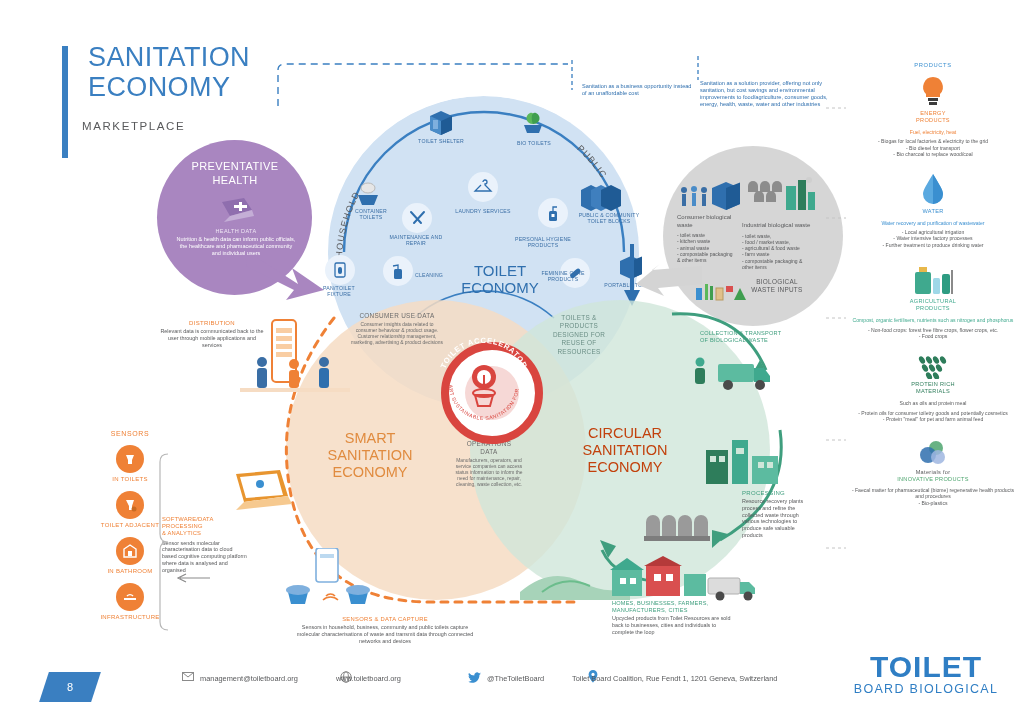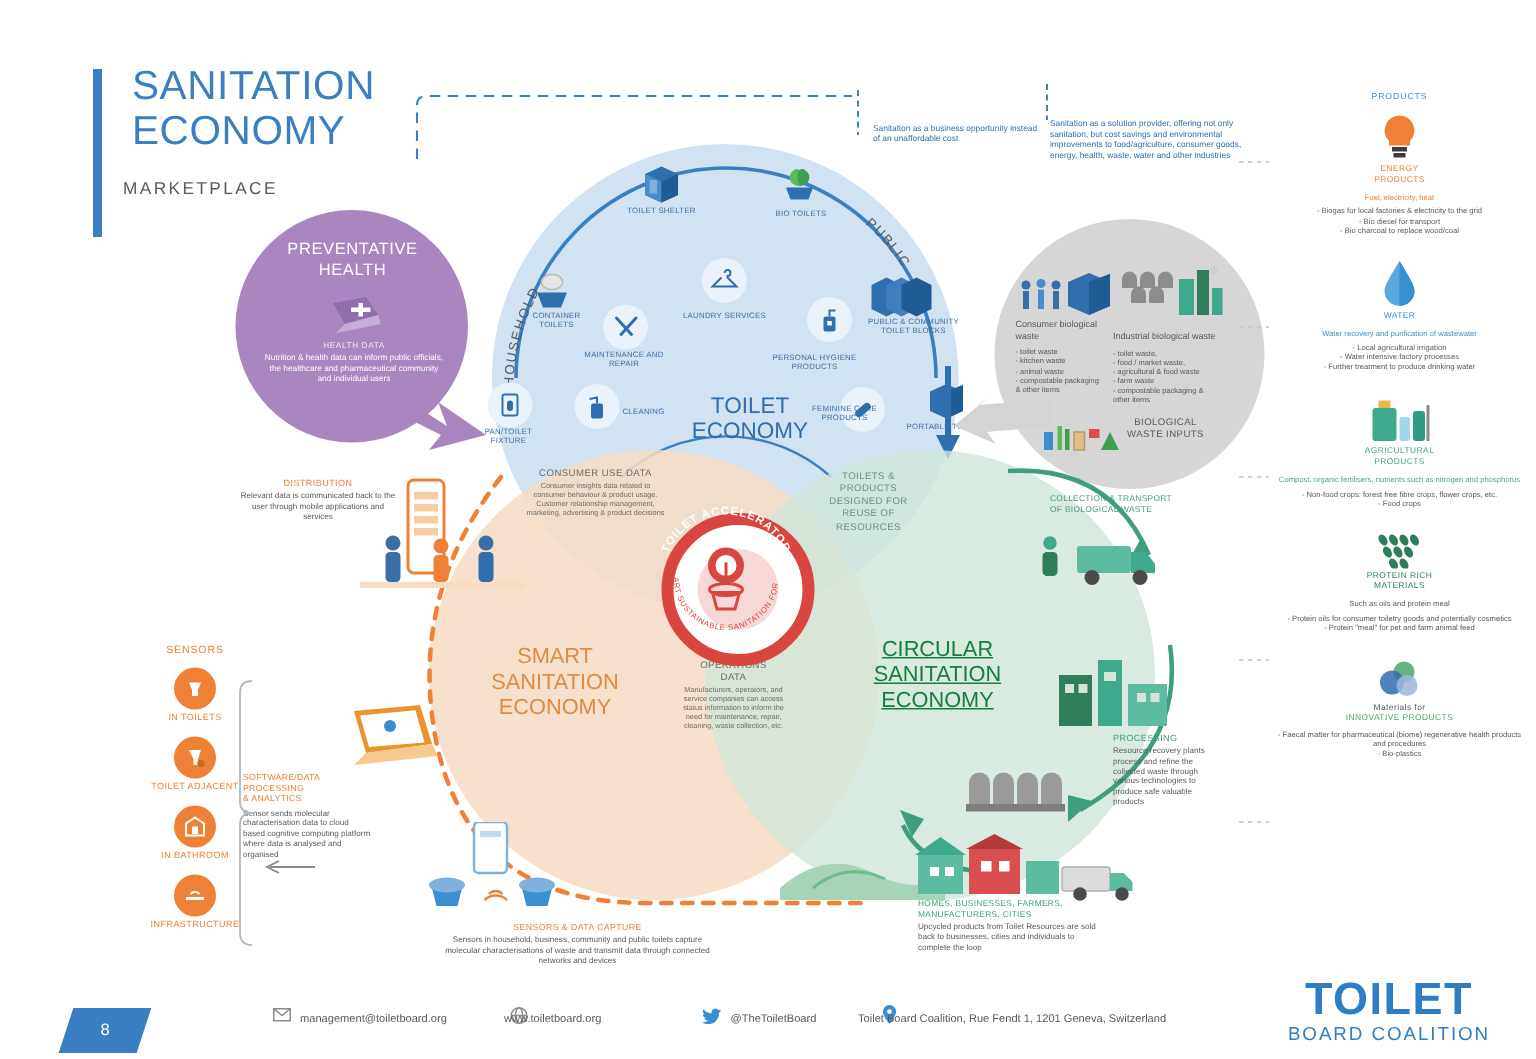--- a/index.html
+++ b/index.html
@@ -16,22 +16,22 @@
   #toilet-economy-circle{left:327px;top:96px;width:312px;height:312px;
        background:#cfe0f2;opacity:.95;}
   #smart-circle{left:286px;top:300px;width:300px;height:300px;background:#f6dcc3;opacity:.85;}
   #circular-circle{left:470px;top:300px;width:300px;height:300px;background:#cfe6d9;opacity:.8;}
   #gray-waste-circle{left:663px;top:146px;width:180px;height:180px;background:#d4d4d4;opacity:.95;}
   #health-circle{left:157px;top:140px;width:155px;height:155px;background:#a986c0;}
   #te-label{left:440px;top:262px;width:120px;text-align:center;color:#2f6fae;
             font-size:15px;line-height:17px;}
   #smart-label{left:300px;top:430px;width:140px;text-align:center;color:#e08b3f;
             font-size:14.5px;line-height:17px;}
-  #circ-label{left:555px;top:425px;width:140px;text-align:center;color:#15803d;
-            font-size:14.5px;line-height:17px;text-decoration:underline;}
+  #circ-label{left:555px;top:425px;width:140px;text-align:center;color:#c2410c;
+            font-size:14.5px;line-height:17px;}
   
   .ring-icon{width:30px;height:30px;border-radius:50%;background:#eaf2fb;
              display:flex;align-items:center;justify-content:center;}
   .node-cap{position:absolute;text-align:center;font-size:5.2px;line-height:6.4px;
             color:#3a6ea5;letter-spacing:.2px;text-transform:uppercase;}
   .iso{width:34px;height:28px;}
   
   #accelerator{left:441px;top:342px;width:86px;height:86px;border-radius:50%;
      background:#fff;border:8px solid #d9453f;display:flex;align-items:center;justify-content:center;}
   #acc-inner{width:54px;height:54px;border-radius:50%;background:#f6d8d6;}
@@ -666,14 +666,14 @@
   </svg>
   <div class="f-item" style="left:572px;">Toilet Board Coalition, Rue Fendt 1, 1201 Geneva, Switzerland</div>
 </div>
 
 <div class="abs" id="page-num">
   <span>8</span>
 </div>
 
 <div class="abs" id="brand">
   <div id="brand-main">TOILET</div>
-  <div id="brand-sub">BOARD COALITION</div>
+  <div id="brand-sub">BOARD BIOLOGICAL</div>
 </div>
 
 </body></html>

